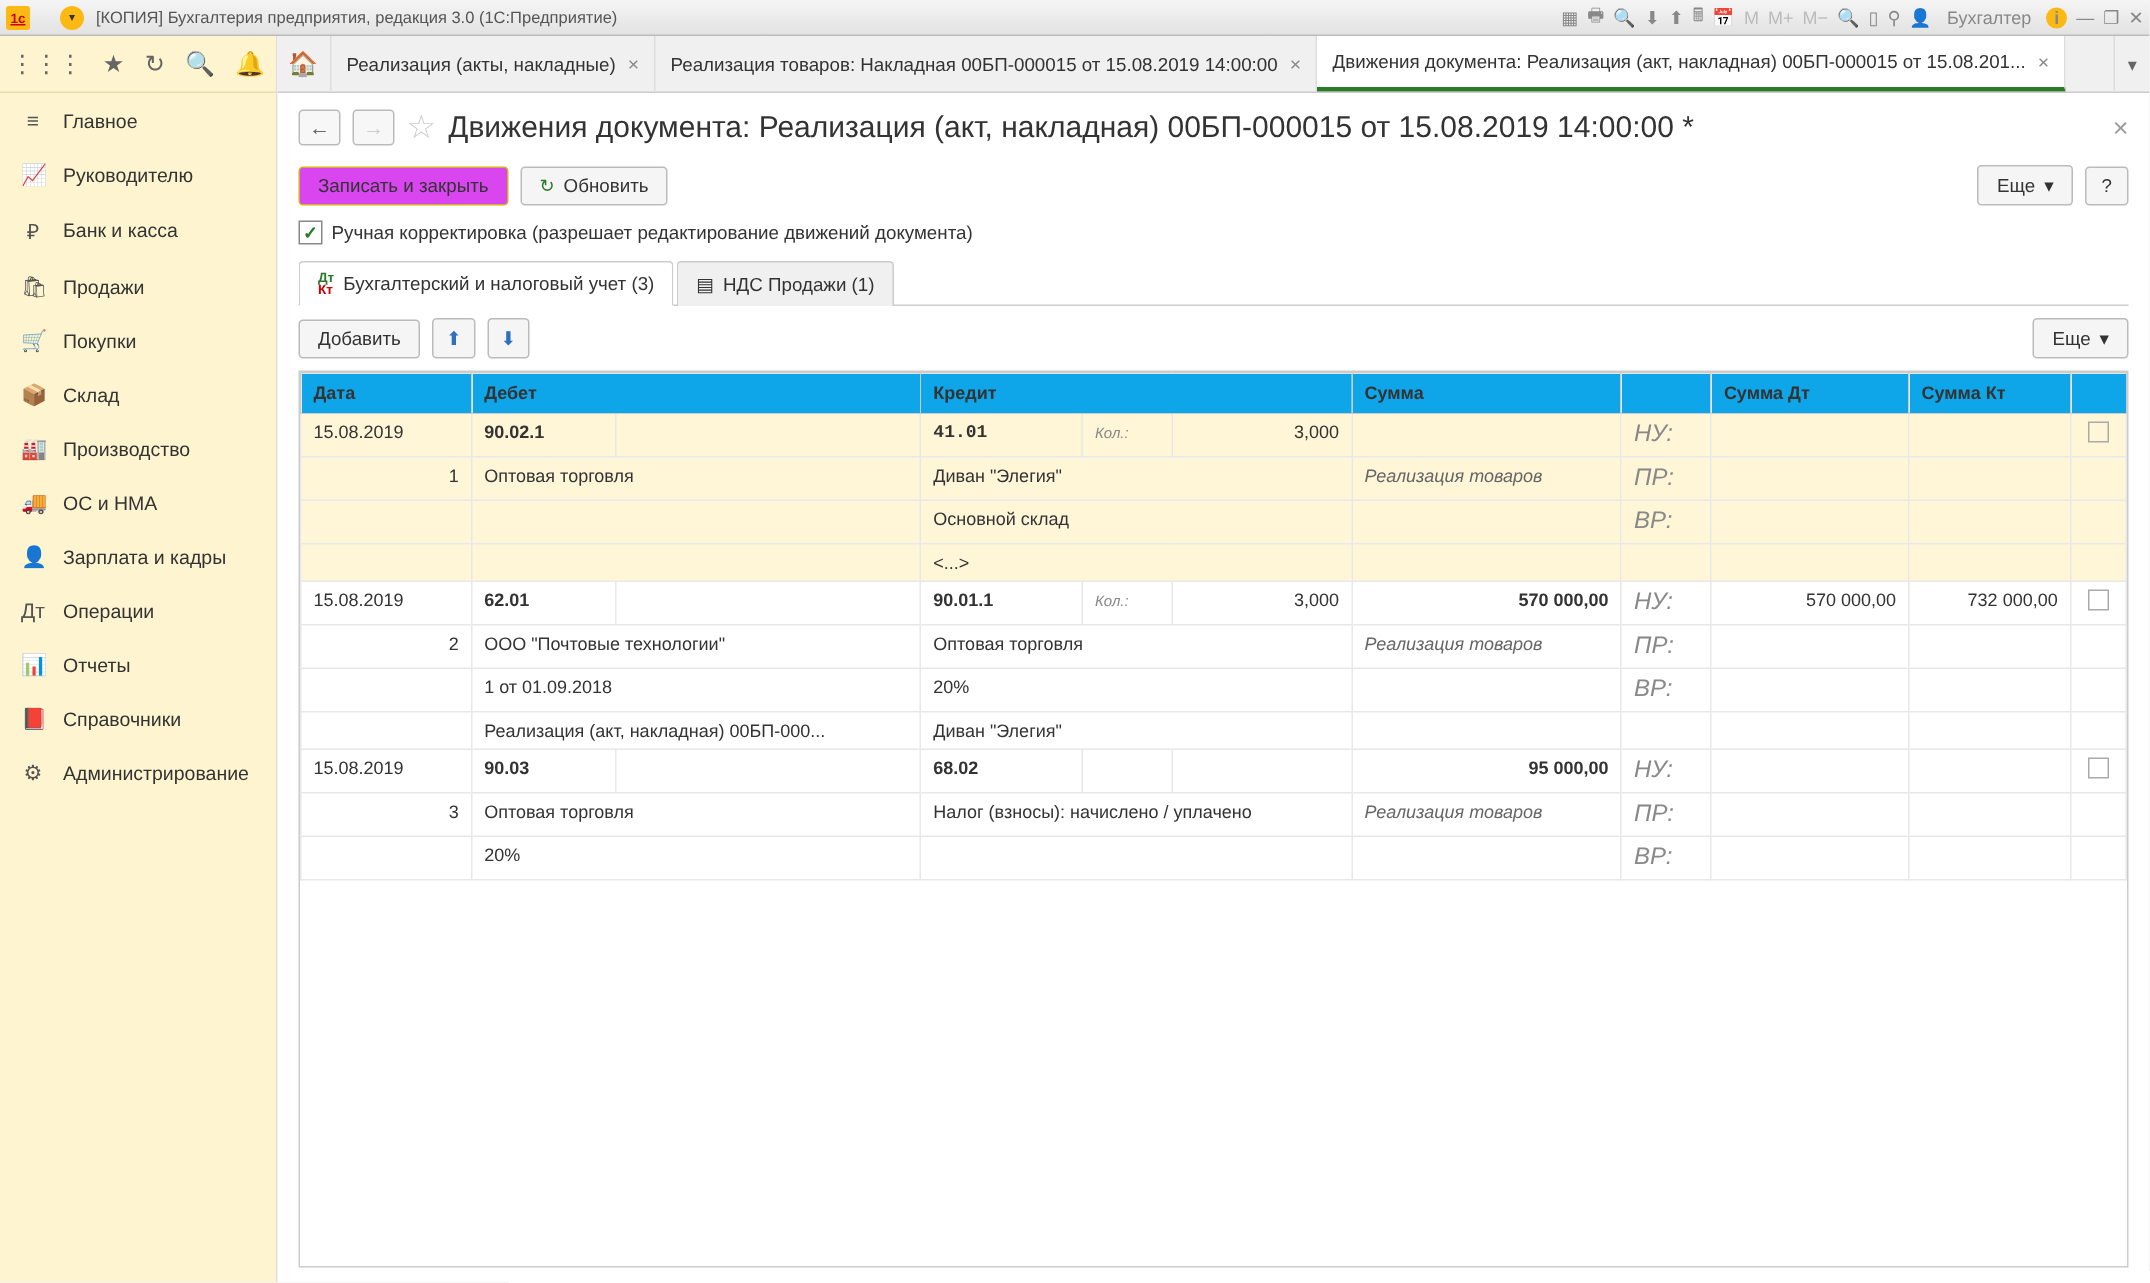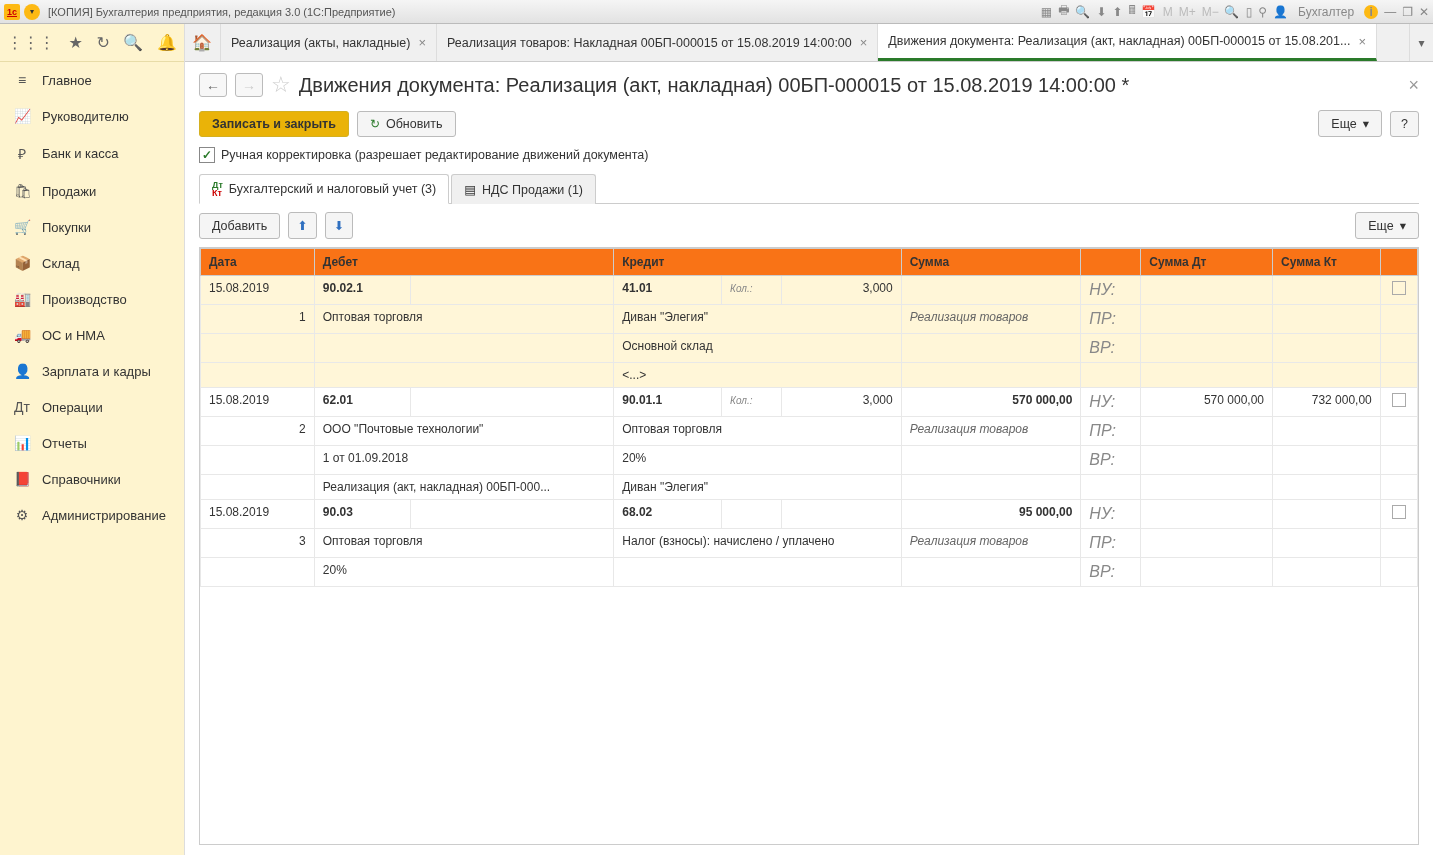--- a/index.html
+++ b/index.html
@@ -1,19 +1,19 @@
 <!DOCTYPE html>
 <html><head>
 <meta charset="utf-8">
 <style>
 * { box-sizing: border-box; margin: 0; padding: 0; font-family: Arial, sans-serif; }
 body { background: #e8e8e8; font-size: 12px; color: #333; overflow: hidden; }
 
 .titlebar { height: 24px; background: linear-gradient(#f5f5f5,#e2e2e2); display:flex; align-items:center; padding:0 4px; border-bottom:1px solid #bbb; }
-.titlebar .logo { width:16px; height:16px; background:#fdb913; border-radius:2px; display:inline-flex; align-items:center; justify-content:center; font-size:9px; font-weight:bold; color:#c00; margin-right:4px;text-decoration:underline;}
+.titlebar .logo { width:16px; height:16px; background:#fdb913; border-radius:2px; display:inline-flex; align-items:center; justify-content:center; font-size:9px; font-weight:bold; color:#c00; margin-right:20px;text-decoration:underline;}
 .titlebar .dropdown-btn { width:16px; height:16px; background:#fdb913; border-radius:50%; margin-right:8px; display:inline-flex; align-items:center; justify-content:center; font-size:8px;}
 .titlebar .title-text { flex:1; color:#555; font-size:11px; }
 .titlebar .tb-icons { display:flex; gap:6px; align-items:center; }
 .titlebar .tb-icons span { color:#888; font-size:12px; cursor:pointer; }
 .titlebar .user-label { color:#555; font-size:11px; margin:0 4px; }
 .titlebar .info-icn { background:#fdb913; border-radius:50%; width:14px; height:14px; display:inline-flex; align-items:center; justify-content:center; font-size:10px; font-weight:bold; color:#333;}
 
 .main-layout { display:flex; height: calc(100vh - 24px); }
 .sidebar { width:185px; background:#fef4cf; border-right:1px solid #ddd; }
 .sb-toolbar { height:38px; display:flex; align-items:center; justify-content:space-around; border-bottom:1px solid #e8dca8; }
@@ -31,39 +31,39 @@
 
 .doc-area { padding:10px 14px; flex:1; display:flex; flex-direction:column; min-height:0;}
 .doc-header { display:flex; align-items:center; gap:8px; margin-bottom:12px;}
 .nav-btn { width:28px; height:24px; border:1px solid #bbb; background:#f7f7f7; border-radius:3px; display:inline-flex; align-items:center; justify-content:center; cursor:pointer; color:#666; font-size:14px;}
 .star-btn { font-size:22px; color:#ccc; cursor:pointer; }
 .doc-title { font-size:20px; flex:1; white-space:nowrap; overflow:hidden; text-overflow:ellipsis;}
 .close-doc { font-size:18px; color:#999; cursor:pointer; margin-left:auto;}
 
 .cmdbar { display:flex; align-items:center; gap:8px; margin-bottom:10px;}
 .btn { padding:5px 12px; border:1px solid #bbb; background:#f5f5f5; border-radius:3px; cursor:pointer; display:inline-flex; align-items:center; gap:6px; font-size:12.5px;}
-.btn.yellow { background:#eab308; border-color:#d4b020; font-weight:bold;}
+.btn.yellow { background:#d946ef; border-color:#d4b020; font-weight:normal;}
 .btn.icon-only { padding:5px 8px; }
 .btn .icn-sm { font-size:12px; color:#2a7a2a;}
 .more-btn { margin-left:auto; }
 .help-btn { padding:5px 10px; }
 
 .checkbox-row { display:flex; align-items:center; gap:6px; margin-bottom:10px; font-size:12.5px;}
 .chk { width:16px; height:16px; border:1px solid #888; background:#fff; display:inline-flex; align-items:center; justify-content:center; color:#2a7a2a; font-weight:bold; font-size:12px; cursor:pointer;}
 
 .subtabs { display:flex; border-bottom:1px solid #ccc; }
 .subtab { padding:6px 12px; border:1px solid #ccc; border-bottom:none; background:#f0f0f0; margin-right:2px; border-radius:3px 3px 0 0; cursor:pointer; display:flex; align-items:center; gap:6px; font-size:12.5px; position:relative; top:1px;}
 .subtab.active { background:#fff; border-bottom:1px solid #fff;}
 .dtk { color:#2a7a2a; font-weight:bold; font-size:9px; line-height:8px;}
 .ktk { color:#c00; font-weight:bold; font-size:9px; line-height:8px;}
 
 .table-toolbar { display:flex; align-items:center; gap:8px; padding:8px 0;}
 .grid-wrapper { flex:1; border:1px solid #ccc; overflow:auto; background:#fff;}
 table.grid { width:100%; border-collapse:collapse; font-size:12px;}
-table.grid th { background:#f97316; border:1px solid #ccc; padding:6px 8px; text-align:left; font-weight:bold; position:sticky; top:0;}
+table.grid th { background:#0ea5e9; border:1px solid #ccc; padding:6px 8px; text-align:left; font-weight:bold; position:sticky; top:0;}
 table.grid td { border:1px solid #e8e8e8; padding:5px 8px; vertical-align:top;}
 tr.highlight td { background:#fff6d8;}
 .it { font-style:italic; color:#666;}
 .bold { font-weight:bold;}
 .right { text-align:right;}
 .small-chk { width:14px; height:14px; border:1px solid #aaa; display:inline-block;}
 .kol-label { color:#888; font-style:italic; font-size:10px;}
 .nu-label { color:#888; font-style:italic; font-size:16px;}
 </style>
 </head>
@@ -247,21 +247,21 @@
               <th style="width:110px;">Сумма Дт</th>
               <th style="width:90px;">Сумма Кт</th>
               <th style="width:30px;"></th>
             </tr>
           </thead>
           <tbody id="grid-body">
               <tr class="highlight">
     <td>15.08.2019</td>
     <td class="bold" style="width:80px;">90.02.1</td>
     <td style="width:170px;"></td>
-    <td class="bold" style="width:90px;">41.01</td>
+    <td class="bold" style="width:90px;font-family:Liberation Mono, monospace;">41.01</td>
     <td style="width:50px;"><span class="kol-label">Кол.:</span></td>
     <td class="right" style="width:100px;">3,000</td>
     <td class="bold right"></td>
     <td><span class="nu-label">НУ:</span></td>
     <td class="right"></td>
     <td class="right"></td>
     <td style="text-align:center;"><span class="small-chk"></span></td>
               </tr>
               <tr class="highlight">
     <td class="right">1</td>

